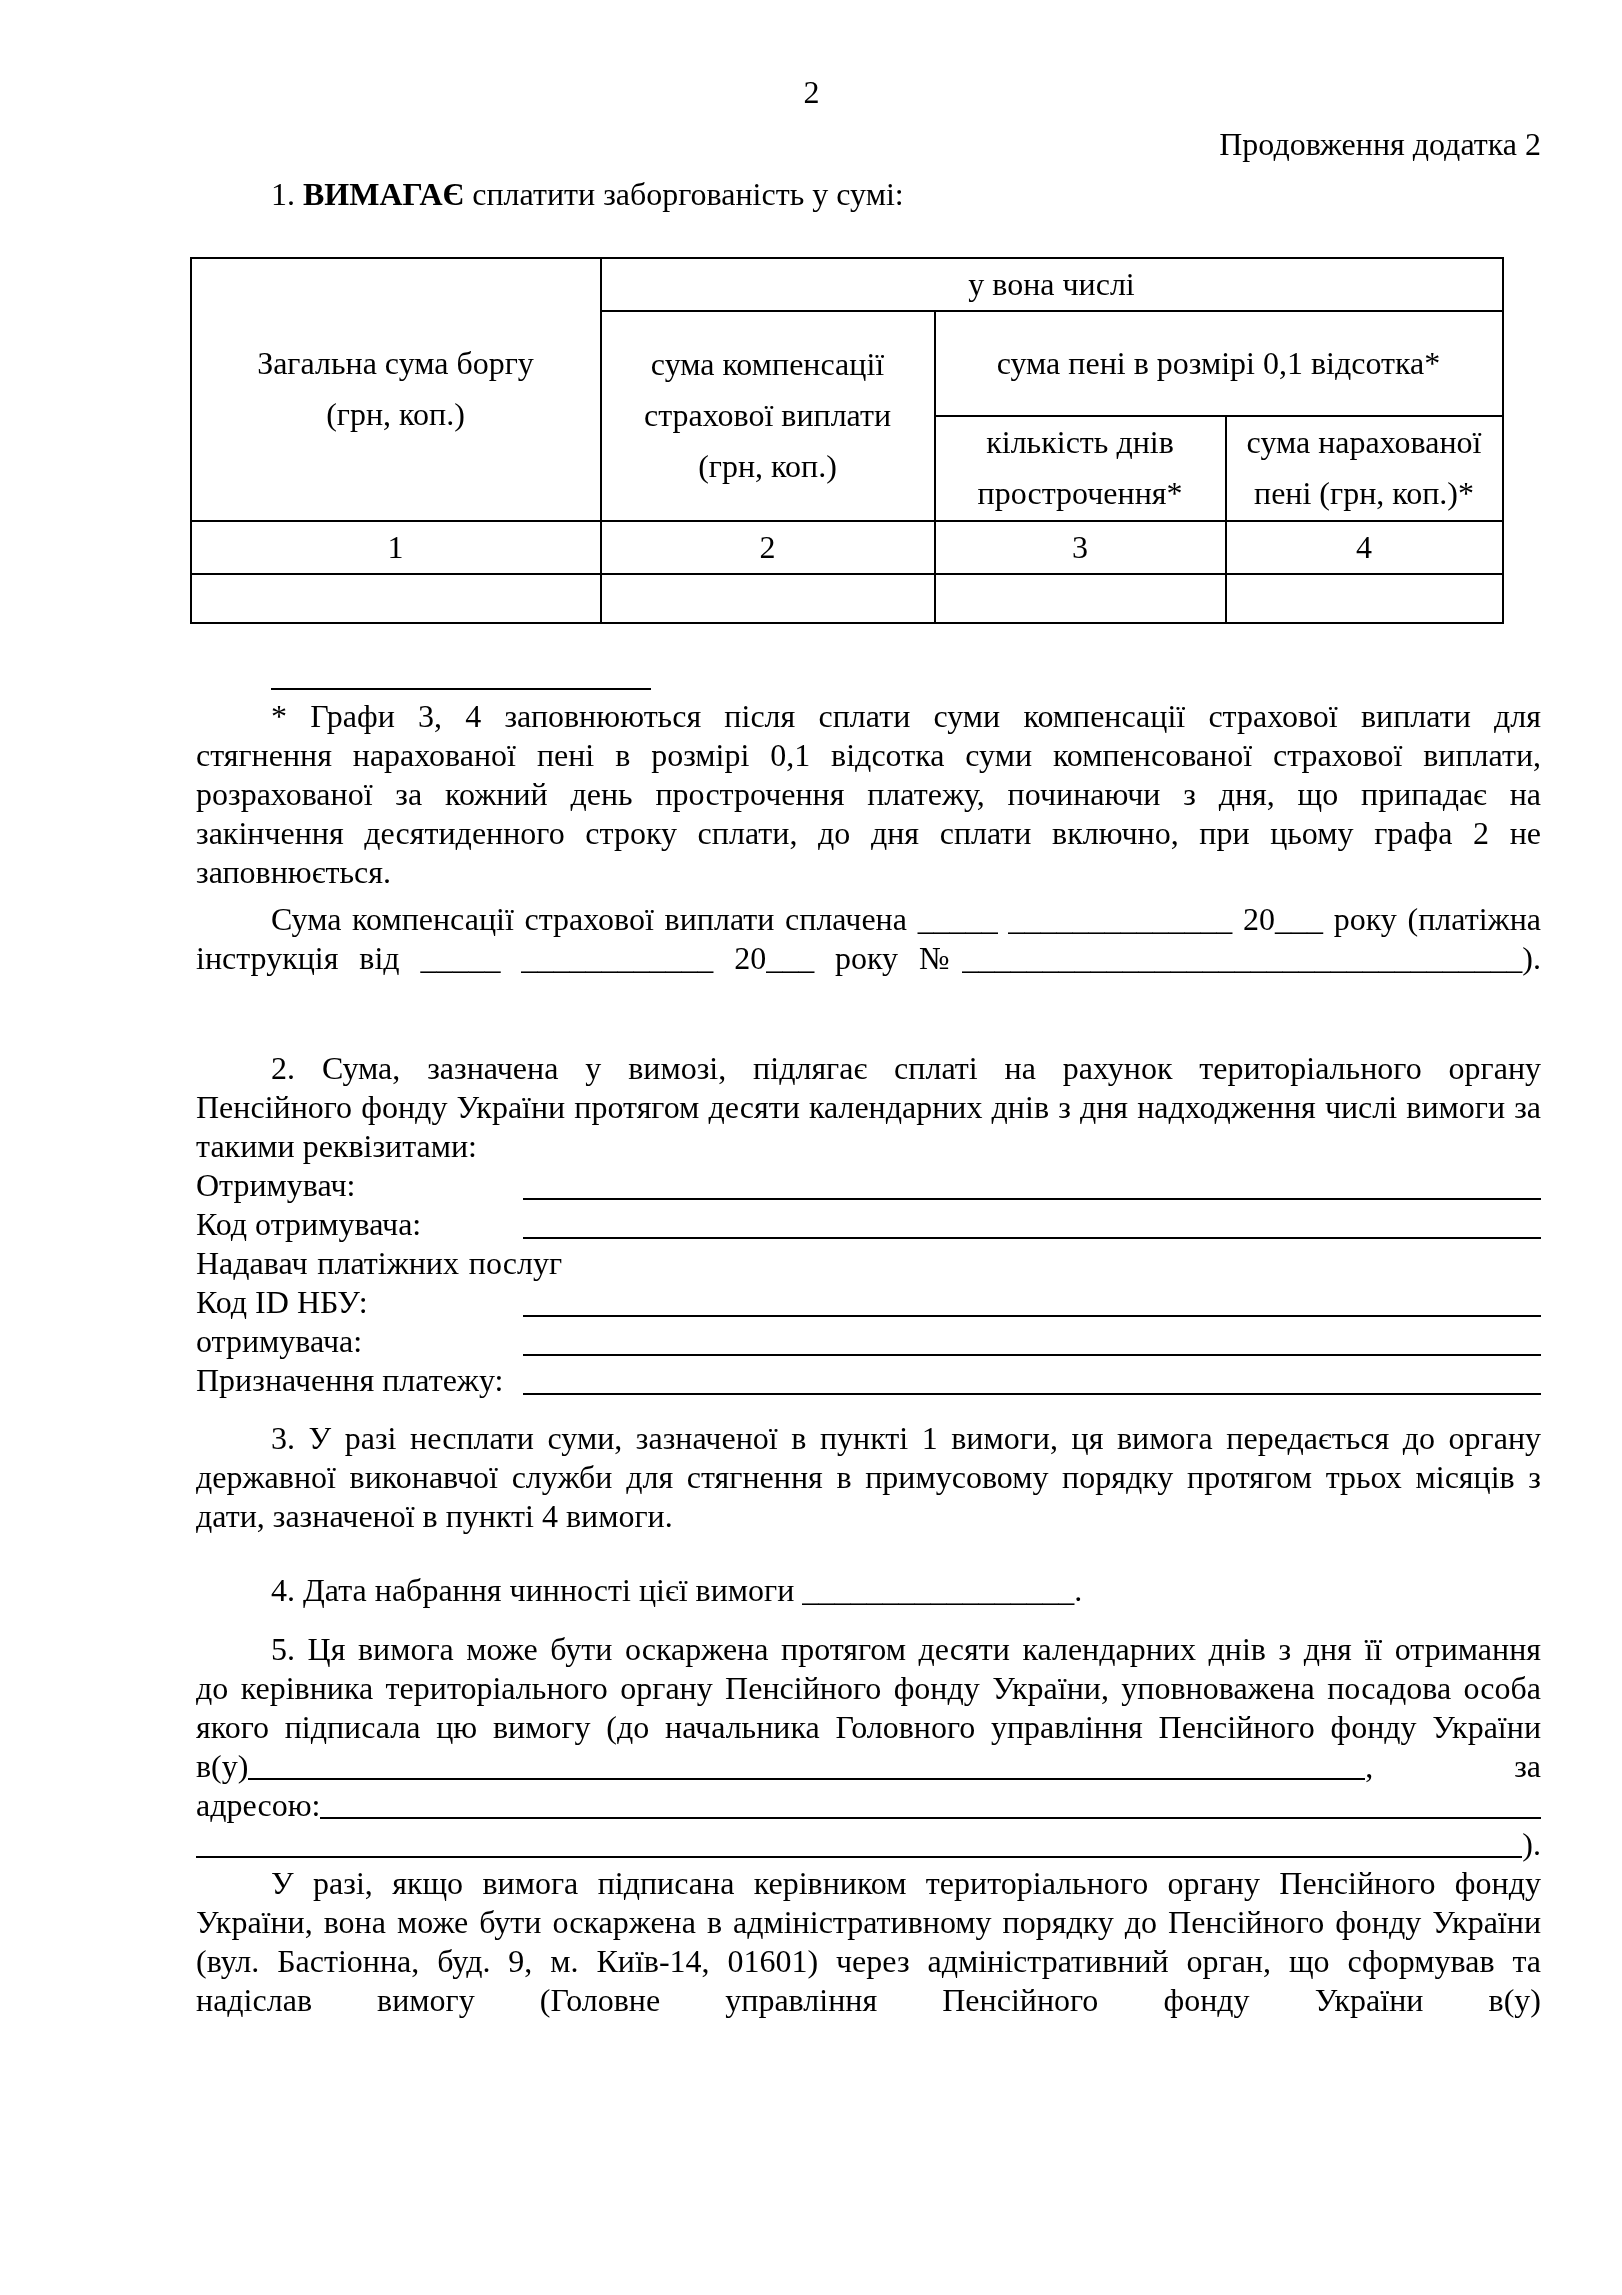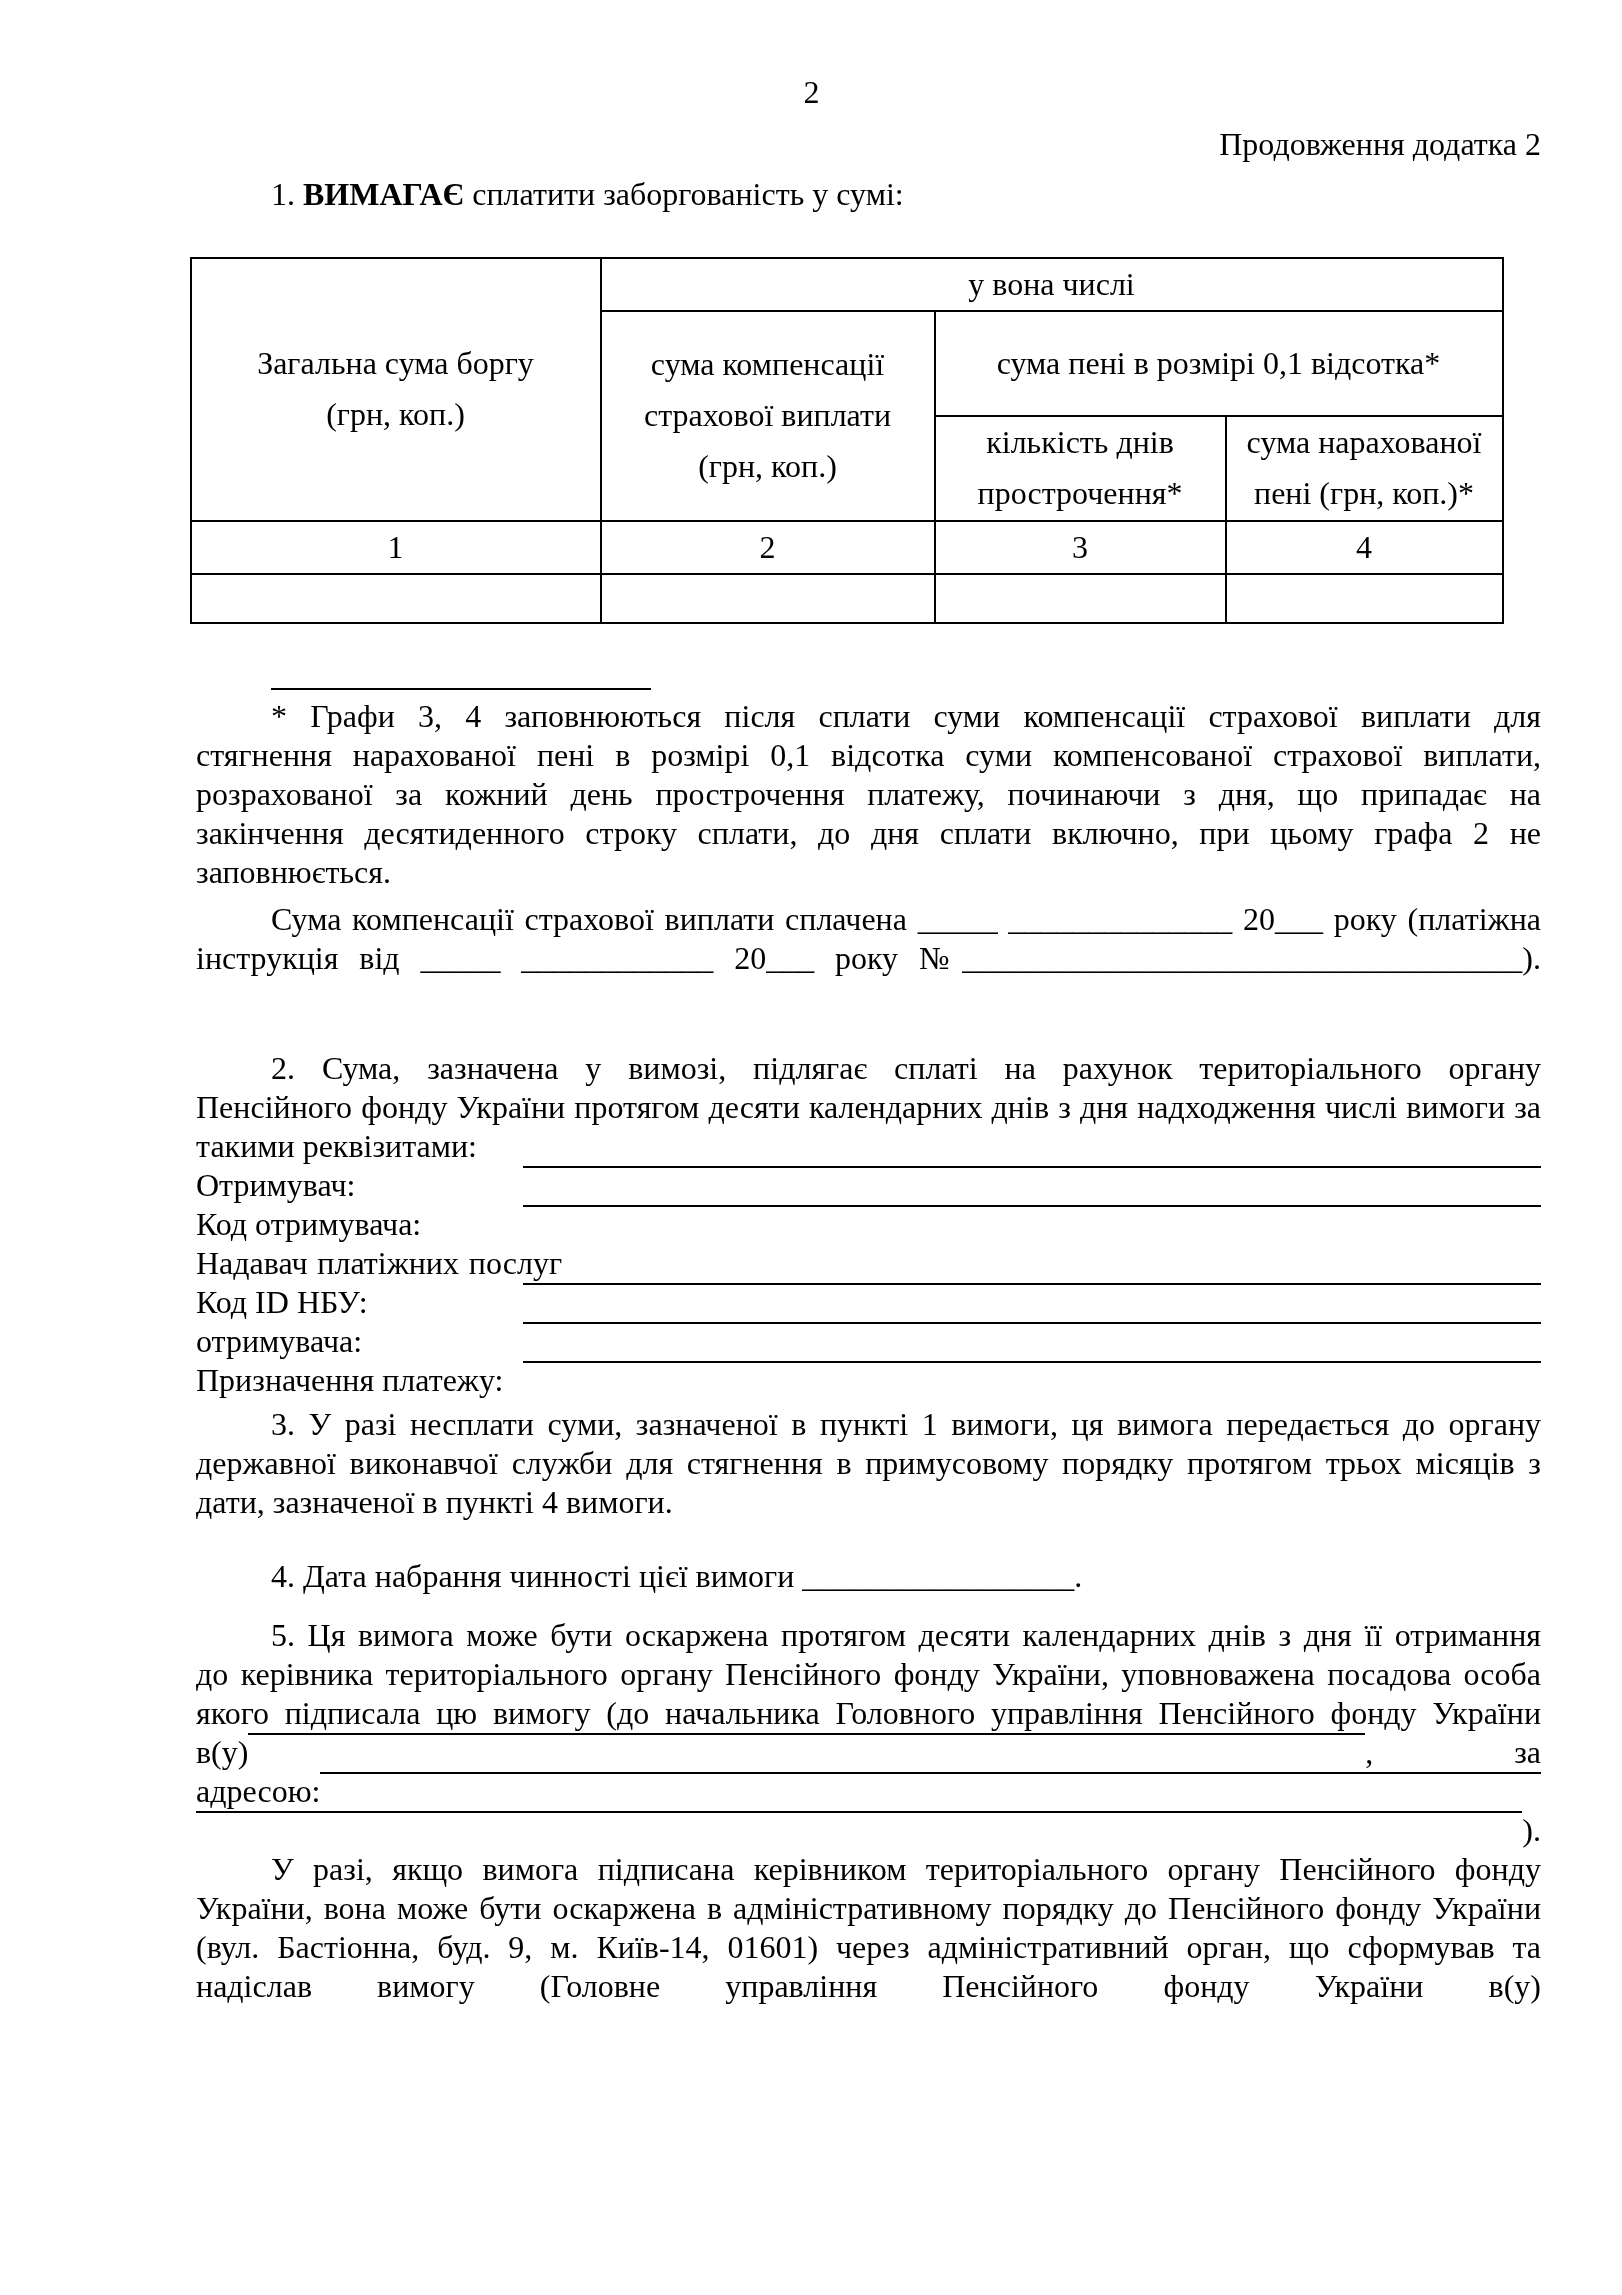--- a/index.html
+++ b/index.html
@@ -48,26 +48,26 @@
 
   .fnrule {
     width: 380px; height: 0;
     border-top: 2.6px solid #000;
     margin: 64px 0 7.9px 75px;
   }
 
   .paid { margin-top: 8px; }
   .para2 { margin-top: 71px; }
   .reqs  { margin-top: 0; }
-  .para3 { margin-top: 5px; }
+  .para3 { margin-top: 19px; }
   .para4 { margin-top: 35px; }
   .para5 { margin-top: 19.6px; }
   .para6 { margin-top: 0; }
 
-  .frow { display: flex; align-items: flex-start; }
+  .frow { display: flex; align-items: flex-end; }
   .frow span { white-space: nowrap; }
   .flabel { width: 327px; flex: none; }
   .flabel-wide { width: 366px; flex: none; text-align: justify; text-align-last: justify; }
   .fline { flex: 1 1 auto; border-bottom: 2.6px solid #000; margin-bottom: 5.9px; }
   .gap215 { width: 141px; flex: none; }
 </style>
 </head>
 <body>
 
 <div class="sheet">

